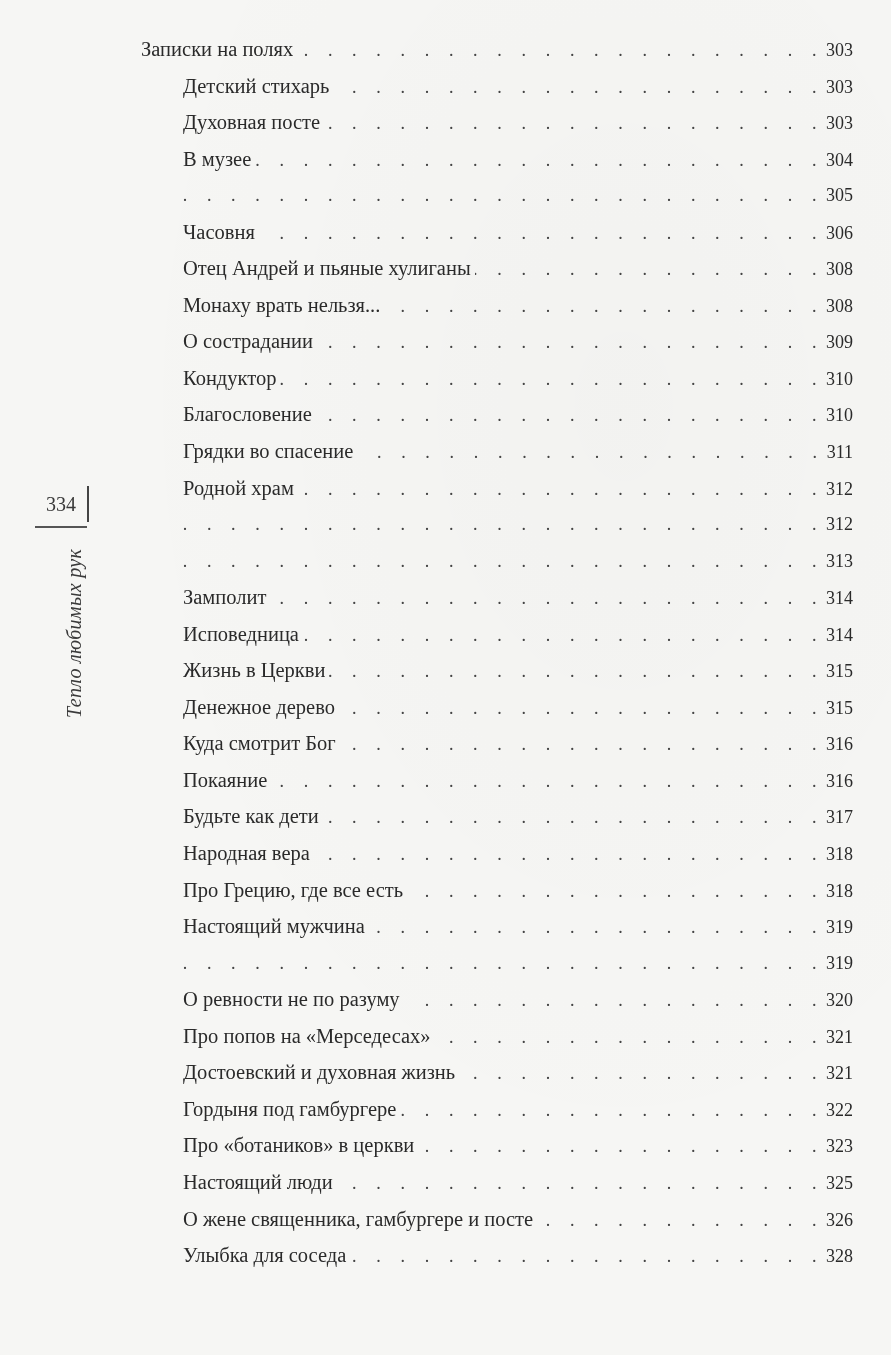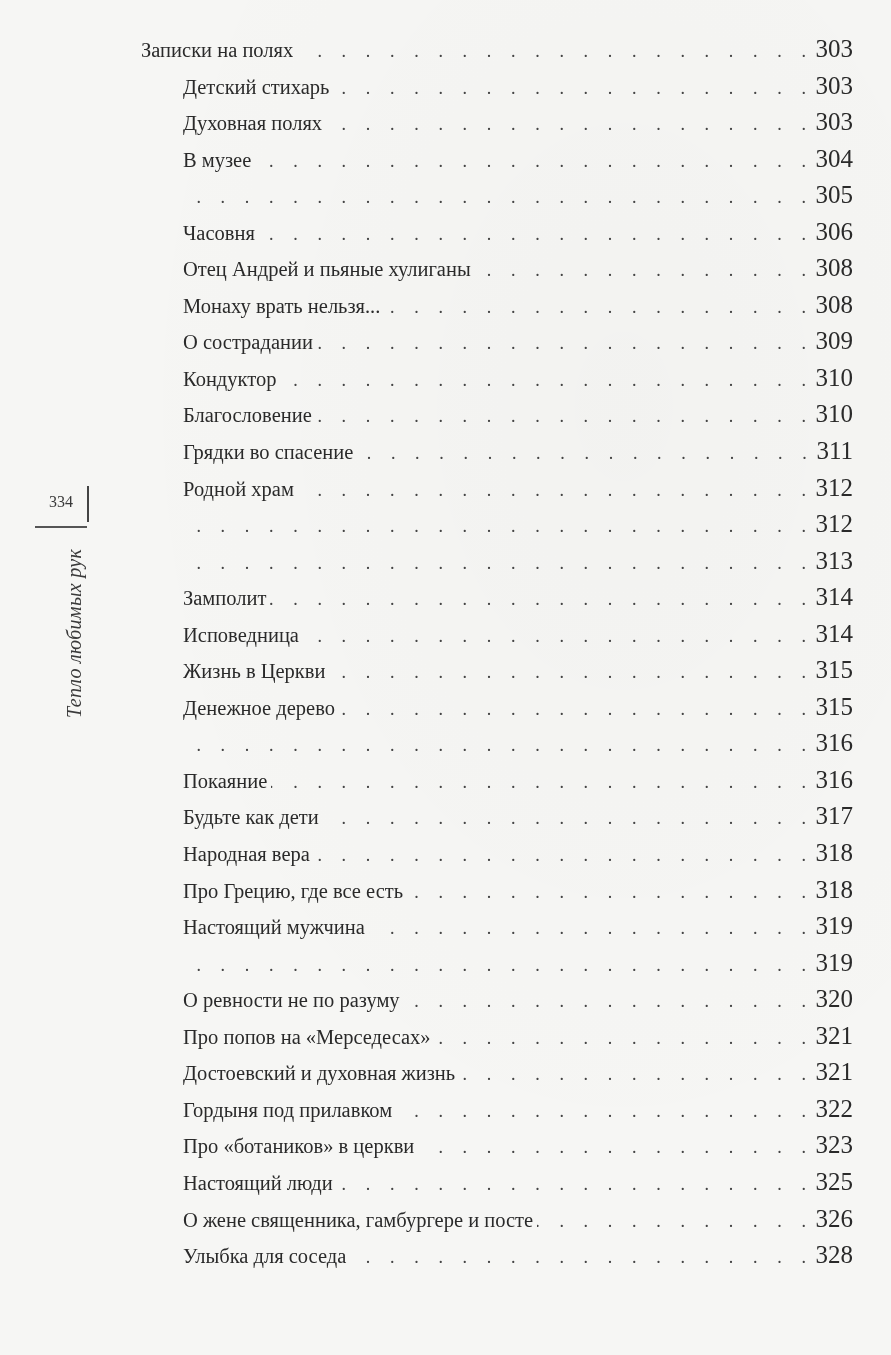--- a/index.html
+++ b/index.html
@@ -53,36 +53,36 @@
       letter-spacing: 7.6px;
       font-size: 18px;
       text-align: right;
       direction: rtl;
       min-width: 0;
     }
     .toc-page {
       flex: 0 0 auto;
       text-align: right;
       padding-left: 2px;
-      font-size: 25px;
+      font-size: 18px;
     }
     .running-head {
       position: absolute;
       left: 30px;
       top: 490px;
       width: 70px;
       height: 280px;
     }
     .folio {
       position: absolute;
       left: 3px;
       top: 3px;
       width: 56px;
       text-align: center;
-      font-size: 16px;
+      font-size: 20px;
       color: #3a3a3a;
     }
     .folio-rule {
       position: absolute;
       left: 5px;
       top: 36px;
       width: 52px;
       height: 1.5px;
       background: #555;
     }
@@ -125,21 +125,21 @@
         <span class="toc-title">Записки на полях</span>
         <span class="toc-leader">. . . . . . . . . . . . . . . . . . . . . . . . . . . . . . . . . . . . . . . . . . . . . . . . . . . . . . . . . . . . . . . . . . . . . . . . . . . . . . . . </span>
         <span class="toc-page">303</span>
       </div>
       <div class="toc-row level-2">
         <span class="toc-title">Детский стихарь</span>
         <span class="toc-leader">. . . . . . . . . . . . . . . . . . . . . . . . . . . . . . . . . . . . . . . . . . . . . . . . . . . . . . . . . . . . . . . . . . . . . . . . . . . . . . . . </span>
         <span class="toc-page">303</span>
       </div>
       <div class="toc-row level-2">
-        <span class="toc-title">Духовная полях</span>
+        <span class="toc-title">Духовная посте</span>
         <span class="toc-leader">. . . . . . . . . . . . . . . . . . . . . . . . . . . . . . . . . . . . . . . . . . . . . . . . . . . . . . . . . . . . . . . . . . . . . . . . . . . . . . . . </span>
         <span class="toc-page">303</span>
       </div>
       <div class="toc-row level-2">
         <span class="toc-title">В музее</span>
         <span class="toc-leader">. . . . . . . . . . . . . . . . . . . . . . . . . . . . . . . . . . . . . . . . . . . . . . . . . . . . . . . . . . . . . . . . . . . . . . . . . . . . . . . . </span>
         <span class="toc-page">304</span>
       </div>
       <div class="toc-row level-2">
         <span class="toc-leader">. . . . . . . . . . . . . . . . . . . . . . . . . . . . . . . . . . . . . . . . . . . . . . . . . . . . . . . . . . . . . . . . . . . . . . . . . . . . . . . . </span>
@@ -207,20 +207,21 @@
         <span class="toc-title">Жизнь в Церкви</span>
         <span class="toc-leader">. . . . . . . . . . . . . . . . . . . . . . . . . . . . . . . . . . . . . . . . . . . . . . . . . . . . . . . . . . . . . . . . . . . . . . . . . . . . . . . . </span>
         <span class="toc-page">315</span>
       </div>
       <div class="toc-row level-2">
         <span class="toc-title">Денежное дерево</span>
         <span class="toc-leader">. . . . . . . . . . . . . . . . . . . . . . . . . . . . . . . . . . . . . . . . . . . . . . . . . . . . . . . . . . . . . . . . . . . . . . . . . . . . . . . . </span>
         <span class="toc-page">315</span>
       </div>
       <div class="toc-row level-2">
+        <span class="toc-title">Куда смотрит Бог</span>
         <span class="toc-leader">. . . . . . . . . . . . . . . . . . . . . . . . . . . . . . . . . . . . . . . . . . . . . . . . . . . . . . . . . . . . . . . . . . . . . . . . . . . . . . . . </span>
         <span class="toc-page">316</span>
       </div>
       <div class="toc-row level-2">
         <span class="toc-title">Покаяние</span>
         <span class="toc-leader">. . . . . . . . . . . . . . . . . . . . . . . . . . . . . . . . . . . . . . . . . . . . . . . . . . . . . . . . . . . . . . . . . . . . . . . . . . . . . . . . </span>
         <span class="toc-page">316</span>
       </div>
       <div class="toc-row level-2">
         <span class="toc-title">Будьте как дети</span>
@@ -255,21 +256,21 @@
         <span class="toc-title">Про попов на «Мерседесах»</span>
         <span class="toc-leader">. . . . . . . . . . . . . . . . . . . . . . . . . . . . . . . . . . . . . . . . . . . . . . . . . . . . . . . . . . . . . . . . . . . . . . . . . . . . . . . . </span>
         <span class="toc-page">321</span>
       </div>
       <div class="toc-row level-2">
         <span class="toc-title">Достоевский и духовная жизнь</span>
         <span class="toc-leader">. . . . . . . . . . . . . . . . . . . . . . . . . . . . . . . . . . . . . . . . . . . . . . . . . . . . . . . . . . . . . . . . . . . . . . . . . . . . . . . . </span>
         <span class="toc-page">321</span>
       </div>
       <div class="toc-row level-2">
-        <span class="toc-title">Гордыня под прилавком</span>
+        <span class="toc-title">Гордыня под гамбургере</span>
         <span class="toc-leader">. . . . . . . . . . . . . . . . . . . . . . . . . . . . . . . . . . . . . . . . . . . . . . . . . . . . . . . . . . . . . . . . . . . . . . . . . . . . . . . . </span>
         <span class="toc-page">322</span>
       </div>
       <div class="toc-row level-2">
         <span class="toc-title">Про «ботаников» в церкви</span>
         <span class="toc-leader">. . . . . . . . . . . . . . . . . . . . . . . . . . . . . . . . . . . . . . . . . . . . . . . . . . . . . . . . . . . . . . . . . . . . . . . . . . . . . . . . </span>
         <span class="toc-page">323</span>
       </div>
       <div class="toc-row level-2">
         <span class="toc-title">Настоящий люди</span>

